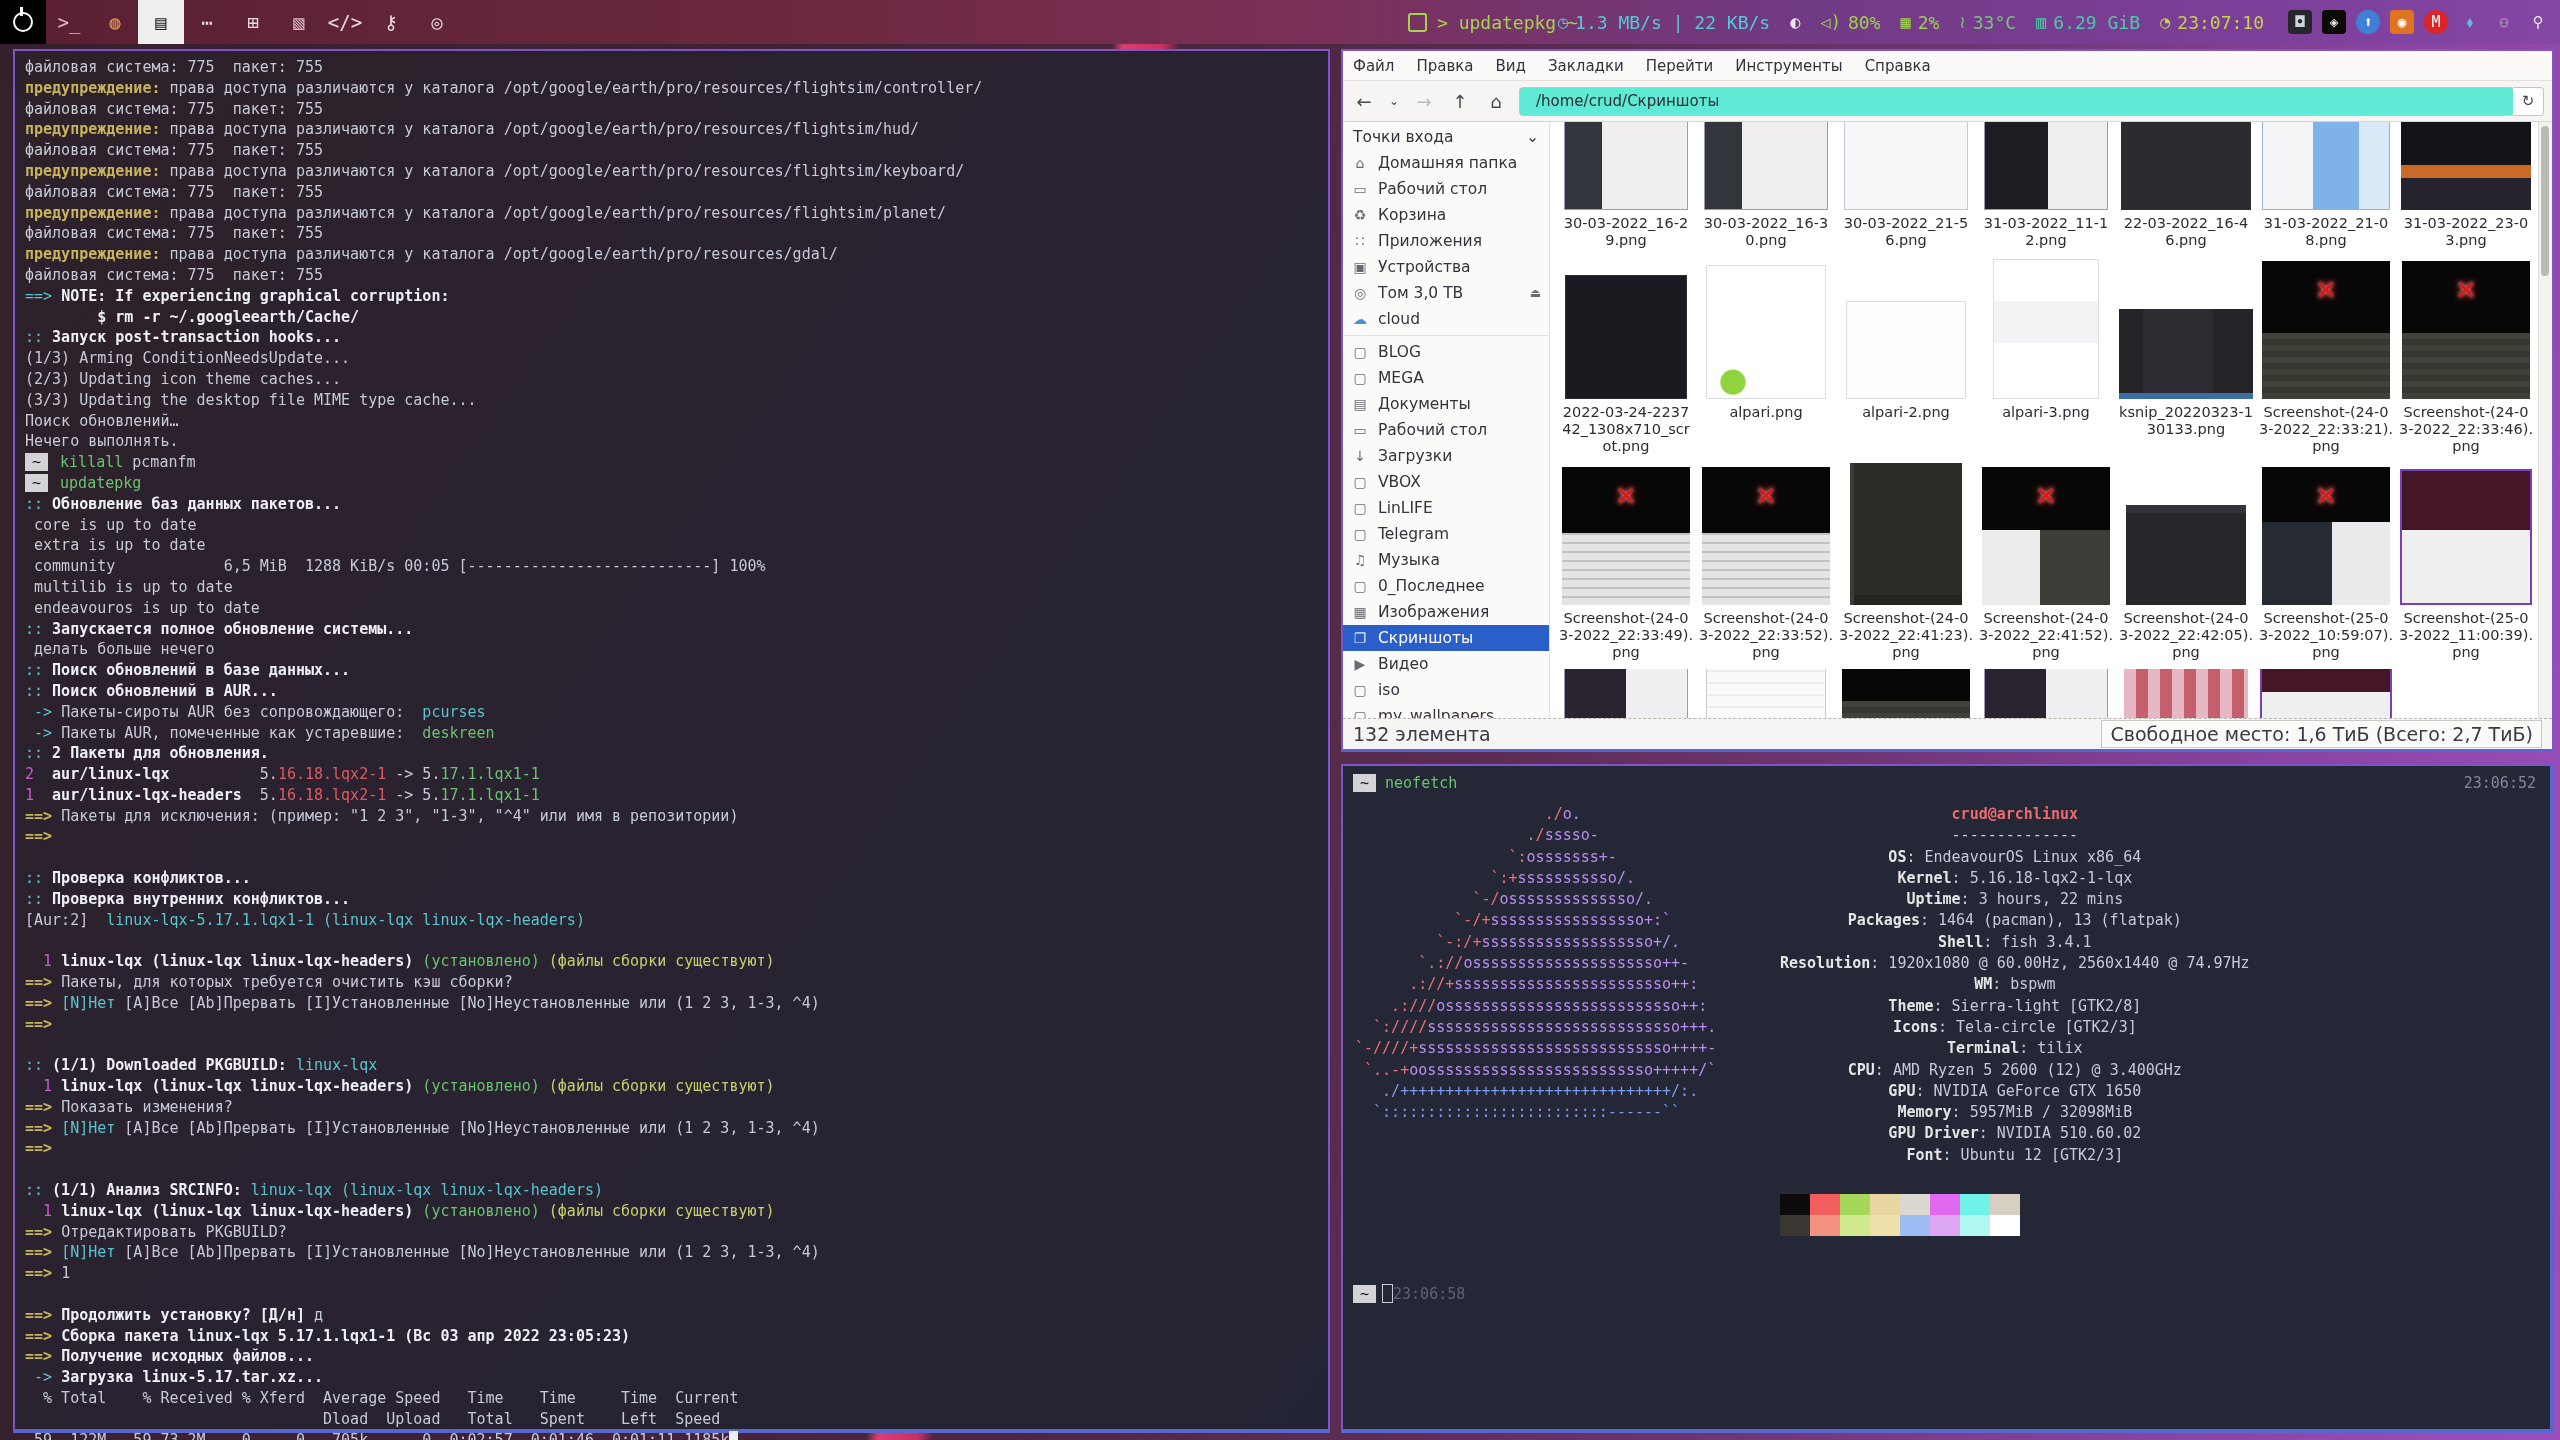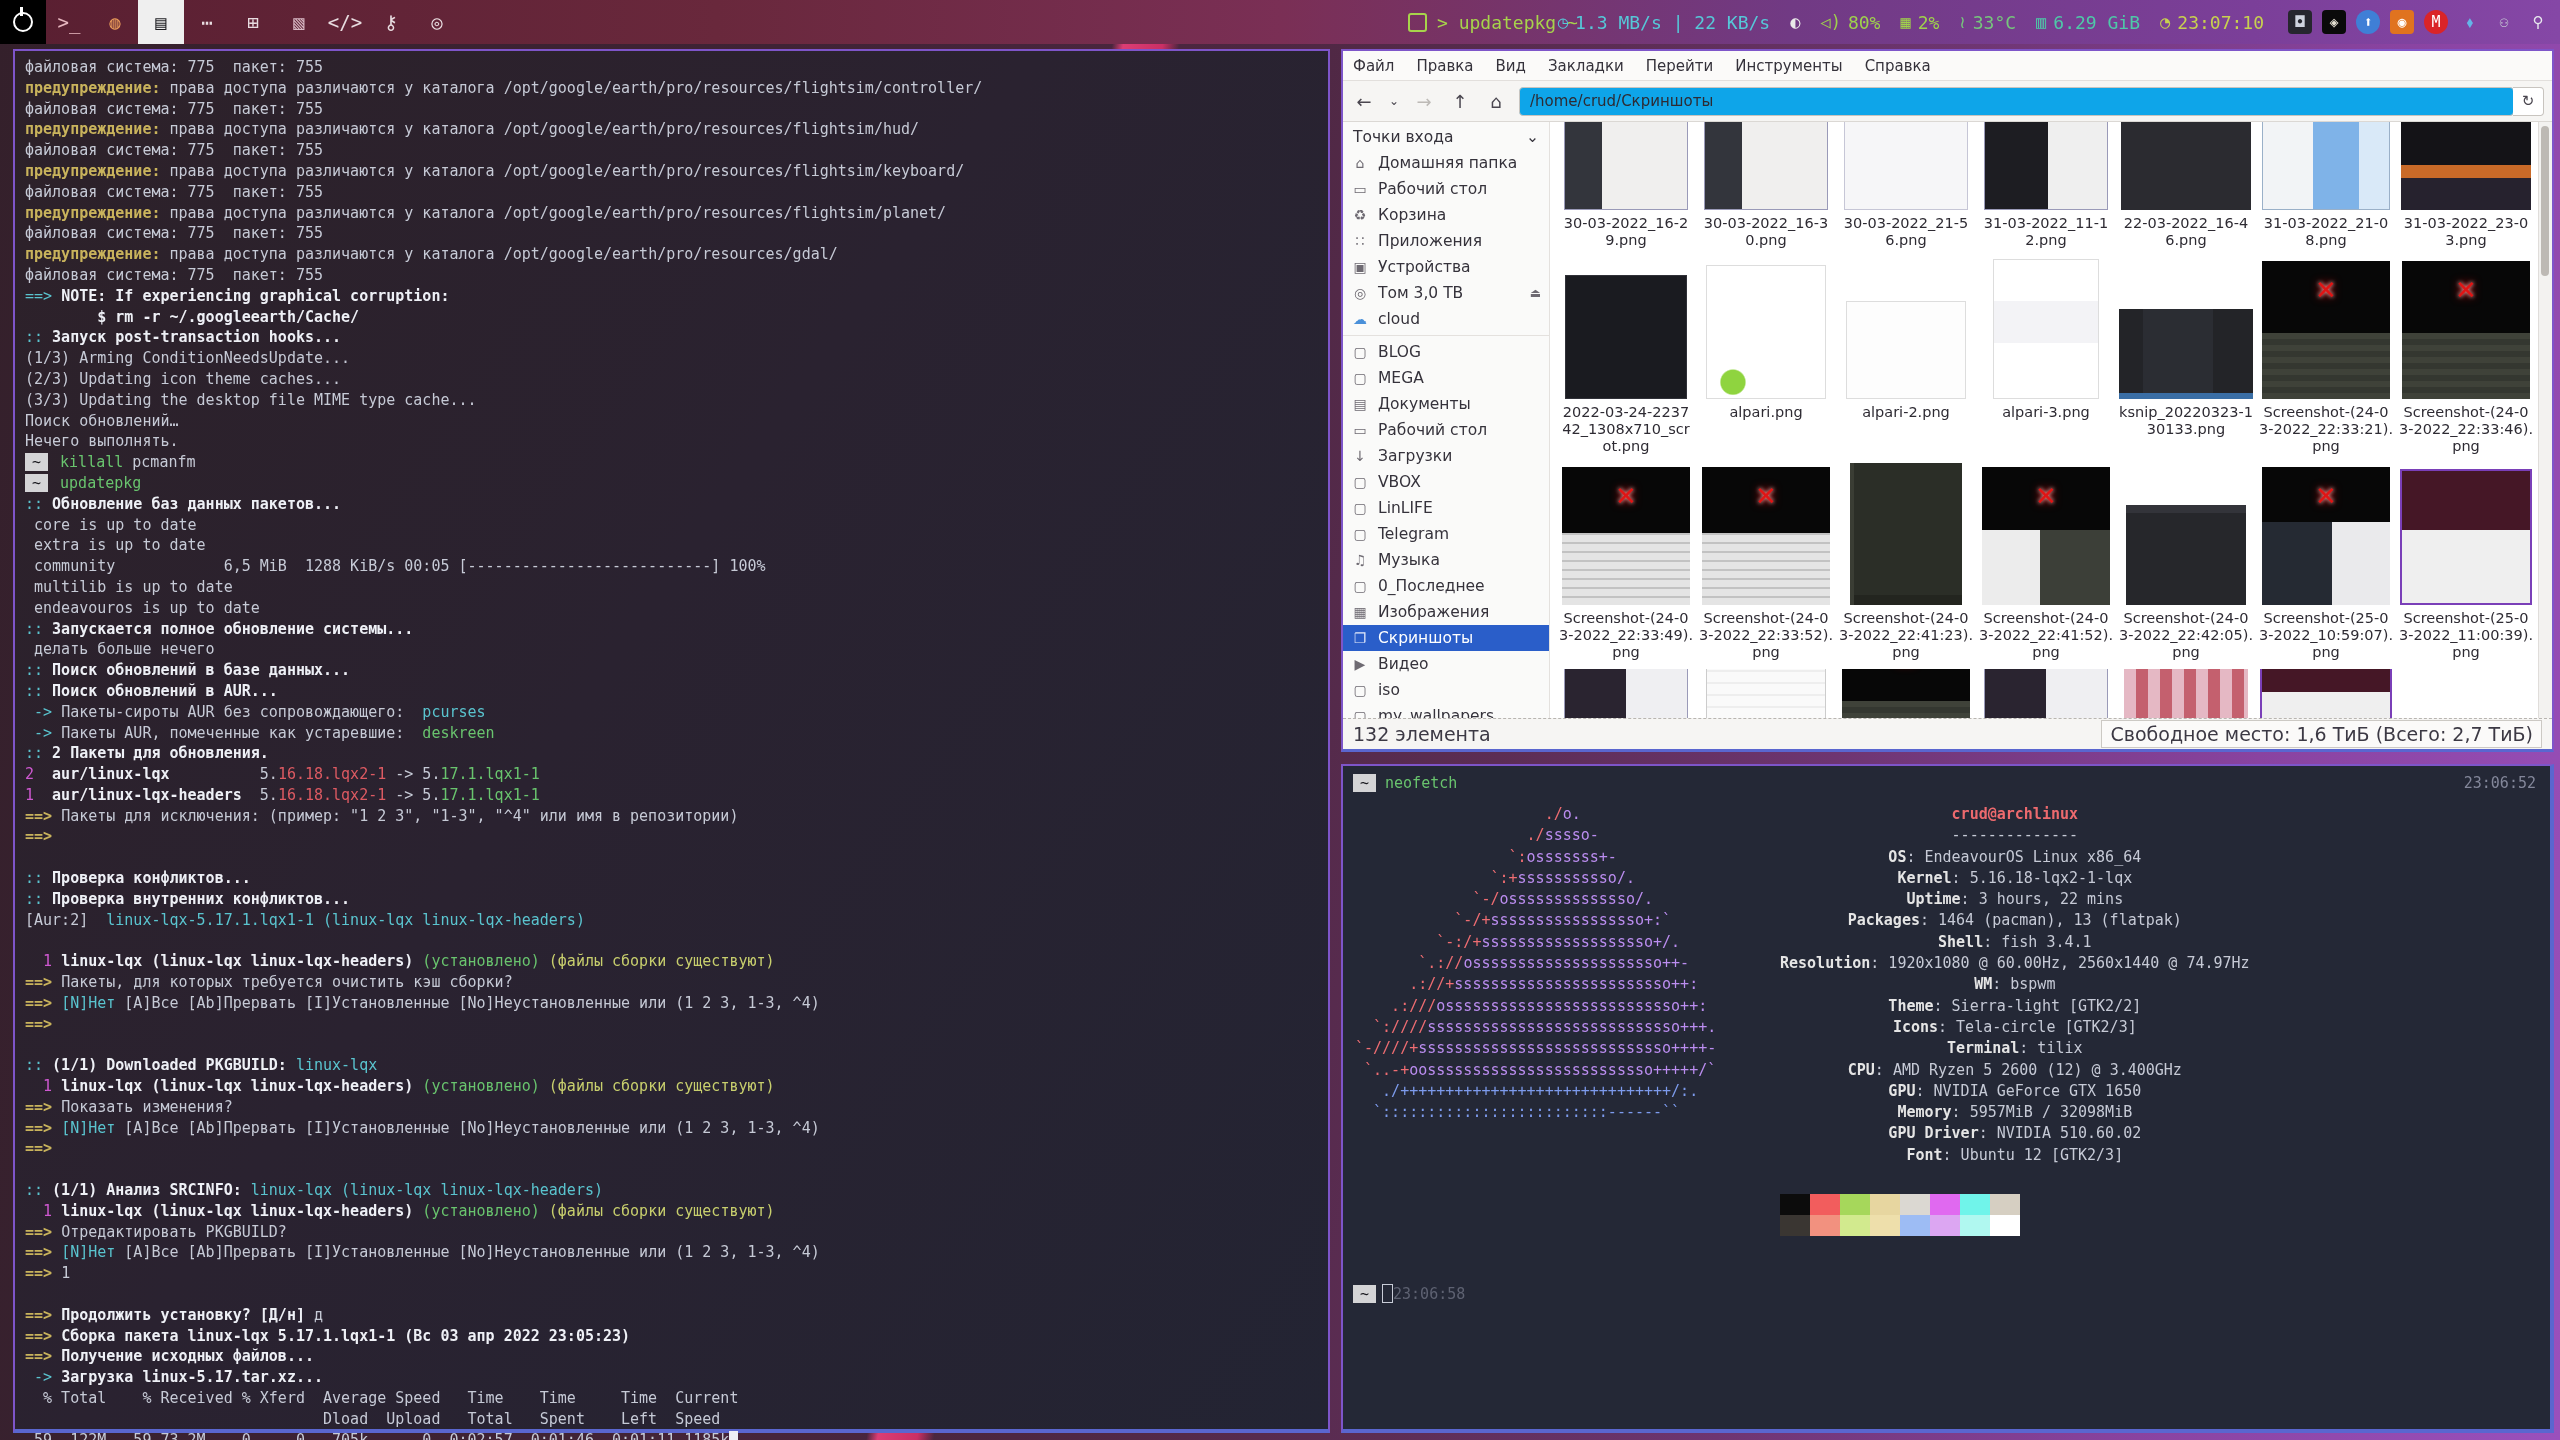--- a/index.html
+++ b/index.html
@@ -62,21 +62,21 @@
   .nf-prompt2{position:absolute;left:10px;top:518px;right:14px;display:flex;align-items:center;}
   .hollow{display:inline-block;width:9px;height:17px;border:1.5px solid #c9cdd8;margin-left:3px;}
   
   .fm{display:flex;flex-direction:column;font-size:15px;color:#35323b;}
   .fm-menu{height:29px;background:#fbfaf9;border-bottom:1px solid #e2dfdc;display:flex;align-items:center;padding:0 10px;gap:22px;}
   .fm-menu span{cursor:default;}
   .fm-tools{height:40px;background:#f6f5f3;border-bottom:1px solid #dbd8d4;display:flex;align-items:center;padding:0 8px;gap:10px;}
   .tool-btn{font-size:18px;color:#4a464f;width:26px;text-align:center;}
   .tool-btn.small{font-size:12px;width:14px;}
   .tool-btn.disabled{color:#bdbab6;}
-  .fm-path{flex:1;height:27px;background:#0ea5e9;border:1px solid #c8c4bf;border-radius:4px;display:flex;align-items:center;padding:0 10px;font-size:15px;color:#2e2b33;}
+  .fm-path{flex:1;height:27px;background:#5eead4;border:1px solid #c8c4bf;border-radius:4px;display:flex;align-items:center;padding:0 16px;font-size:15px;color:#2e2b33;}
   .fm-reload{width:30px;height:27px;border:1px solid #c8c4bf;border-left:none;border-radius:0 4px 4px 0;margin-left:-11px;display:flex;align-items:center;justify-content:center;color:#4a464f;background:#fff;}
   .fm-main{flex:1;display:flex;min-height:0;}
   .fm-side{width:206px;background:#fafaf9;border-right:1px solid #e4e1de;overflow:hidden;}
   .places-head{display:flex;align-items:center;justify-content:space-between;padding:6px 10px 4px 10px;font-size:15.5px;}
   .side-item{display:flex;align-items:center;gap:9px;height:26px;padding:0 8px;font-size:15.5px;white-space:nowrap;}
   .side-item .ic{width:18px;text-align:center;color:#6e6a72;font-size:14px;flex:none;}
   .side-item.sel{background:#2a5ec9;color:#fff;}
   .side-item.sel .ic{color:#dfe6f8;}
   .side-item .eject{margin-left:auto;color:#6e6a72;font-size:12px;}
   .side-sep{border-top:1px solid #e4e1de;margin:3px 0;}
@@ -579,21 +579,21 @@
     <div class="nf-info" id="nfinfo">
         <div class="tl"><span class="s-usr">crud@archlinux</span></div>
         <div class="tl"><span class="s-w">--------------</span></div>
         <div class="tl"><span class="s-lab">OS</span><span class="s-w">: EndeavourOS Linux x86_64</span></div>
         <div class="tl"><span class="s-lab">Kernel</span><span class="s-w">: 5.16.18-lqx2-1-lqx</span></div>
         <div class="tl"><span class="s-lab">Uptime</span><span class="s-w">: 3 hours, 22 mins</span></div>
         <div class="tl"><span class="s-lab">Packages</span><span class="s-w">: 1464 (pacman), 13 (flatpak)</span></div>
         <div class="tl"><span class="s-lab">Shell</span><span class="s-w">: fish 3.4.1</span></div>
         <div class="tl"><span class="s-lab">Resolution</span><span class="s-w">: 1920x1080 @ 60.00Hz, 2560x1440 @ 74.97Hz</span></div>
         <div class="tl"><span class="s-lab">WM</span><span class="s-w">: bspwm</span></div>
-        <div class="tl"><span class="s-lab">Theme</span><span class="s-w">: Sierra-light [GTK2/2]</span></div>
+        <div class="tl"><span class="s-lab">Theme</span><span class="s-w">: Sierra-light [GTK2/8]</span></div>
         <div class="tl"><span class="s-lab">Icons</span><span class="s-w">: Tela-circle [GTK2/3]</span></div>
         <div class="tl"><span class="s-lab">Terminal</span><span class="s-w">: tilix</span></div>
         <div class="tl"><span class="s-lab">CPU</span><span class="s-w">: AMD Ryzen 5 2600 (12) @ 3.400GHz</span></div>
         <div class="tl"><span class="s-lab">GPU</span><span class="s-w">: NVIDIA GeForce GTX 1650</span></div>
         <div class="tl"><span class="s-lab">Memory</span><span class="s-w">: 5957MiB / 32098MiB</span></div>
         <div class="tl"><span class="s-lab">GPU Driver</span><span class="s-w">: NVIDIA 510.60.02</span></div>
         <div class="tl"><span class="s-lab">Font</span><span class="s-w">: Ubuntu 12 [GTK2/3]</span></div>
       </div>
     <div class="nf-pal" id="nfpal">
         <div class="pal-row">

